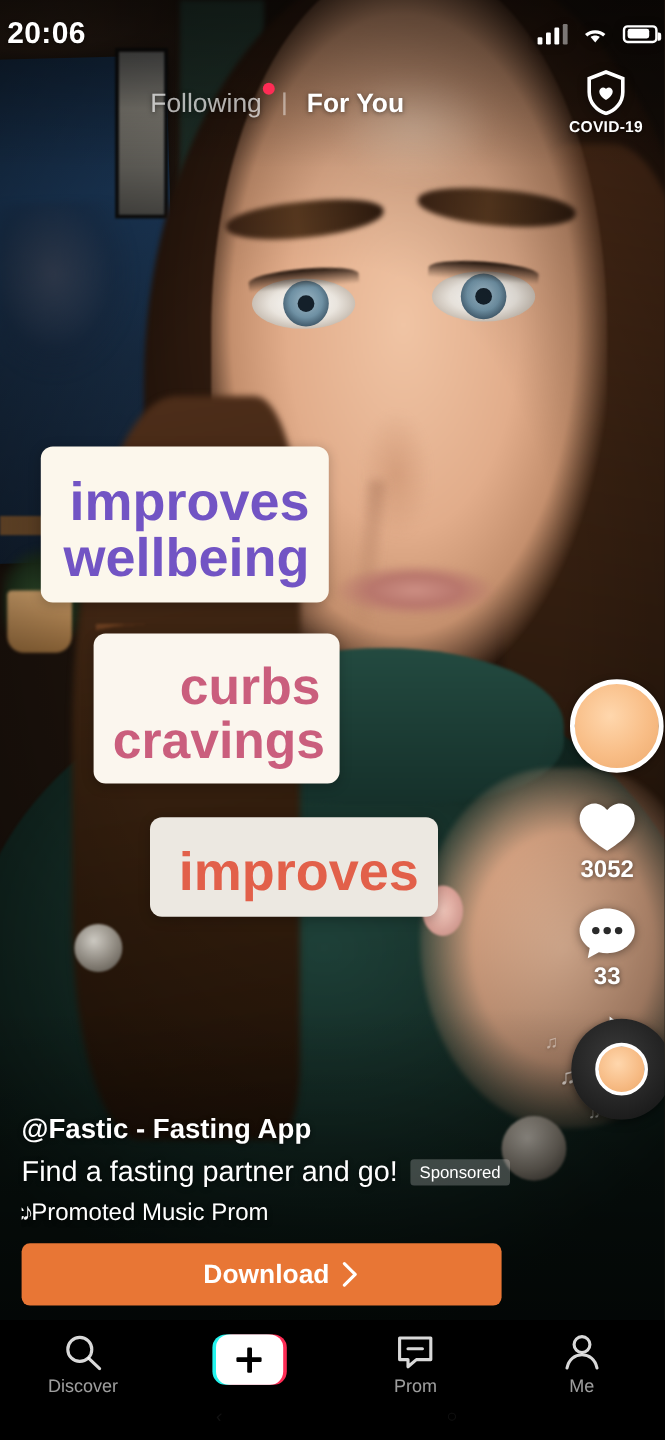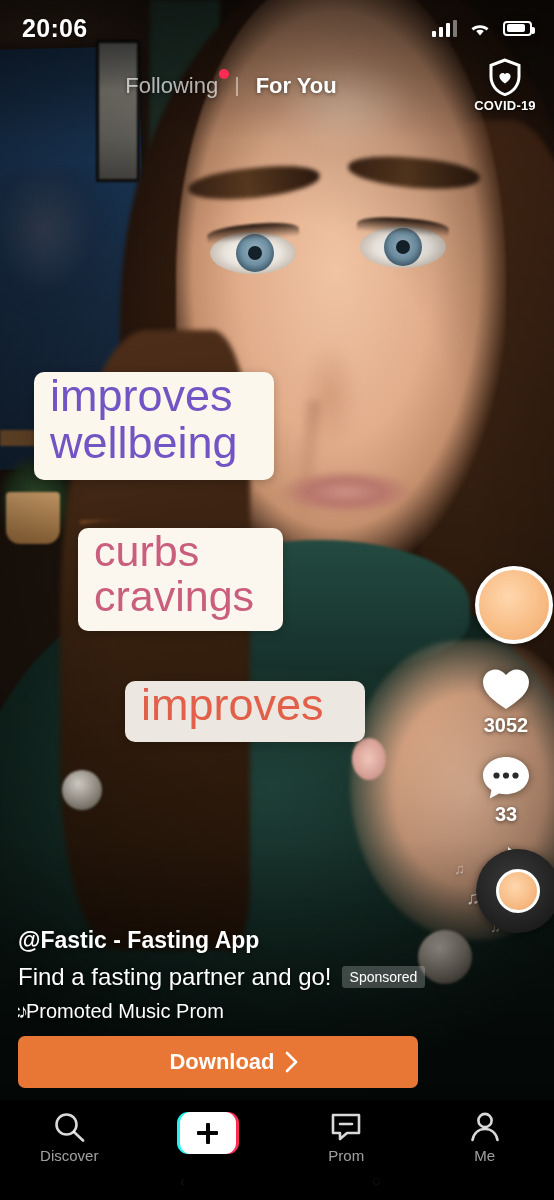--- a/index.html
+++ b/index.html
@@ -170,21 +170,21 @@
     position:absolute; left:0; top:840px; width:554px; height:260px;
     background:linear-gradient(180deg, rgba(0,0,0,0) 0%, rgba(0,0,0,.35) 60%, rgba(0,0,0,.6) 100%);
   }
   .top-scrim {
     position:absolute; left:0; top:0; width:554px; height:140px;
     background:linear-gradient(180deg, rgba(0,0,0,.38) 0%, rgba(0,0,0,0) 100%);
   }
 
   
   .statusbar { position:absolute; left:0; top:0; width:554px; height:56px; z-index:40;
-    display:flex; align-items:center; justify-content:space-between; padding:0 22px; }
+    display:flex; align-items:center; justify-content:space-between; padding:0 6px; }
   .clock { color:#fff; font-size:25px; font-weight:bold; letter-spacing:.3px;
     text-shadow:0 1px 3px rgba(0,0,0,.55); }
   .sysicons { display:flex; align-items:center; gap:11px; }
   .signal { display:flex; align-items:flex-end; gap:2.5px; height:17px; }
   .signal i { display:block; width:4.5px; background:#fff; border-radius:1px; }
   .signal i:nth-child(1){ height:6px; }
   .signal i:nth-child(2){ height:10px; }
   .signal i:nth-child(3){ height:14px; }
   .signal i:nth-child(4){ height:17px; opacity:.45; }
   .battery { width:29px; height:15px; border:2px solid #fff; border-radius:4px; position:relative; }
@@ -202,22 +202,22 @@
   .tabdiv { width:1.5px; height:19px; background:rgba(255,255,255,.45); }
 
   
   .covid { position:absolute; right:10px; top:58px; z-index:40; width:78px;
     display:flex; flex-direction:column; align-items:center; gap:2px; }
   .covid-label { color:#fff; font-size:13px; font-weight:bold; letter-spacing:.2px;
     text-shadow:0 1px 3px rgba(0,0,0,.6); }
 
   
   .card { position:absolute; z-index:30; border-radius:10px;
-    padding:1px 16px 13px; text-align:left; line-height:1.04;
-    font-weight:normal; box-shadow:0 2px 10px rgba(0,0,0,.22); }
+    padding:23px 16px 13px; text-align:right; line-height:1.04;
+    font-weight:bold; box-shadow:0 2px 10px rgba(0,0,0,.22); }
   .card span { display:block; }
   .card1 { left:34px; top:372px; width:240px; font-size:45px; background:#FCF7EC; color:#7254C4; }
   .card2 { left:78px; top:528px; width:205px; font-size:43px; background:#FBF6EE; color:#CA5E7D; }
   .card3 { left:125px; top:681px; width:240px; font-size:45px; background:#ECE8E1; color:#E2604A; }
 
   
   .rail { position:absolute; right:0px; top:566px; z-index:35; width:96px;
     display:flex; flex-direction:column; align-items:center; }
   .rail-item { display:flex; flex-direction:column; align-items:center; margin-bottom:18px; }
   .rail-count { color:#fff; font-size:20px; font-weight:bold; margin-top:2px;

